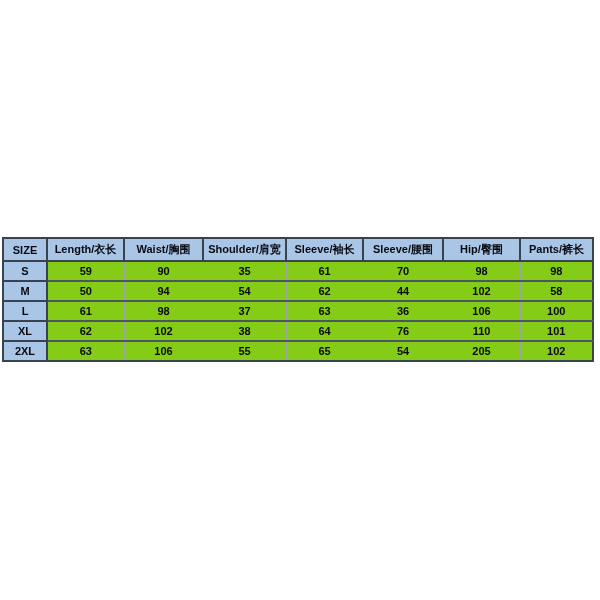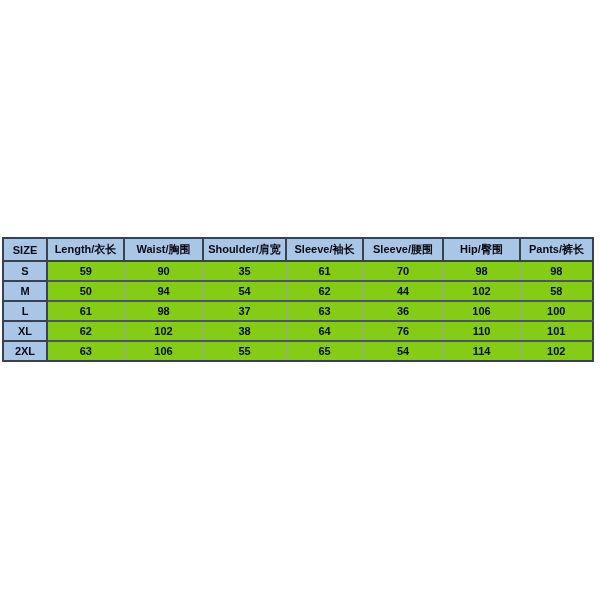--- a/index.html
+++ b/index.html
@@ -122,18 +122,18 @@
         <td class="num">110</td>
         <td class="num last">101</td>
       </tr>
       <tr>
         <td class="size-cell">2XL</td>
         <td class="num">63</td>
         <td class="num">106</td>
         <td class="num">55</td>
         <td class="num">65</td>
         <td class="num">54</td>
-        <td class="num">114</td>
+        <td class="num">205</td>
         <td class="num last">102</td>
       </tr>
     </tbody>
   </table>
 </div>
 
 </body></html>

